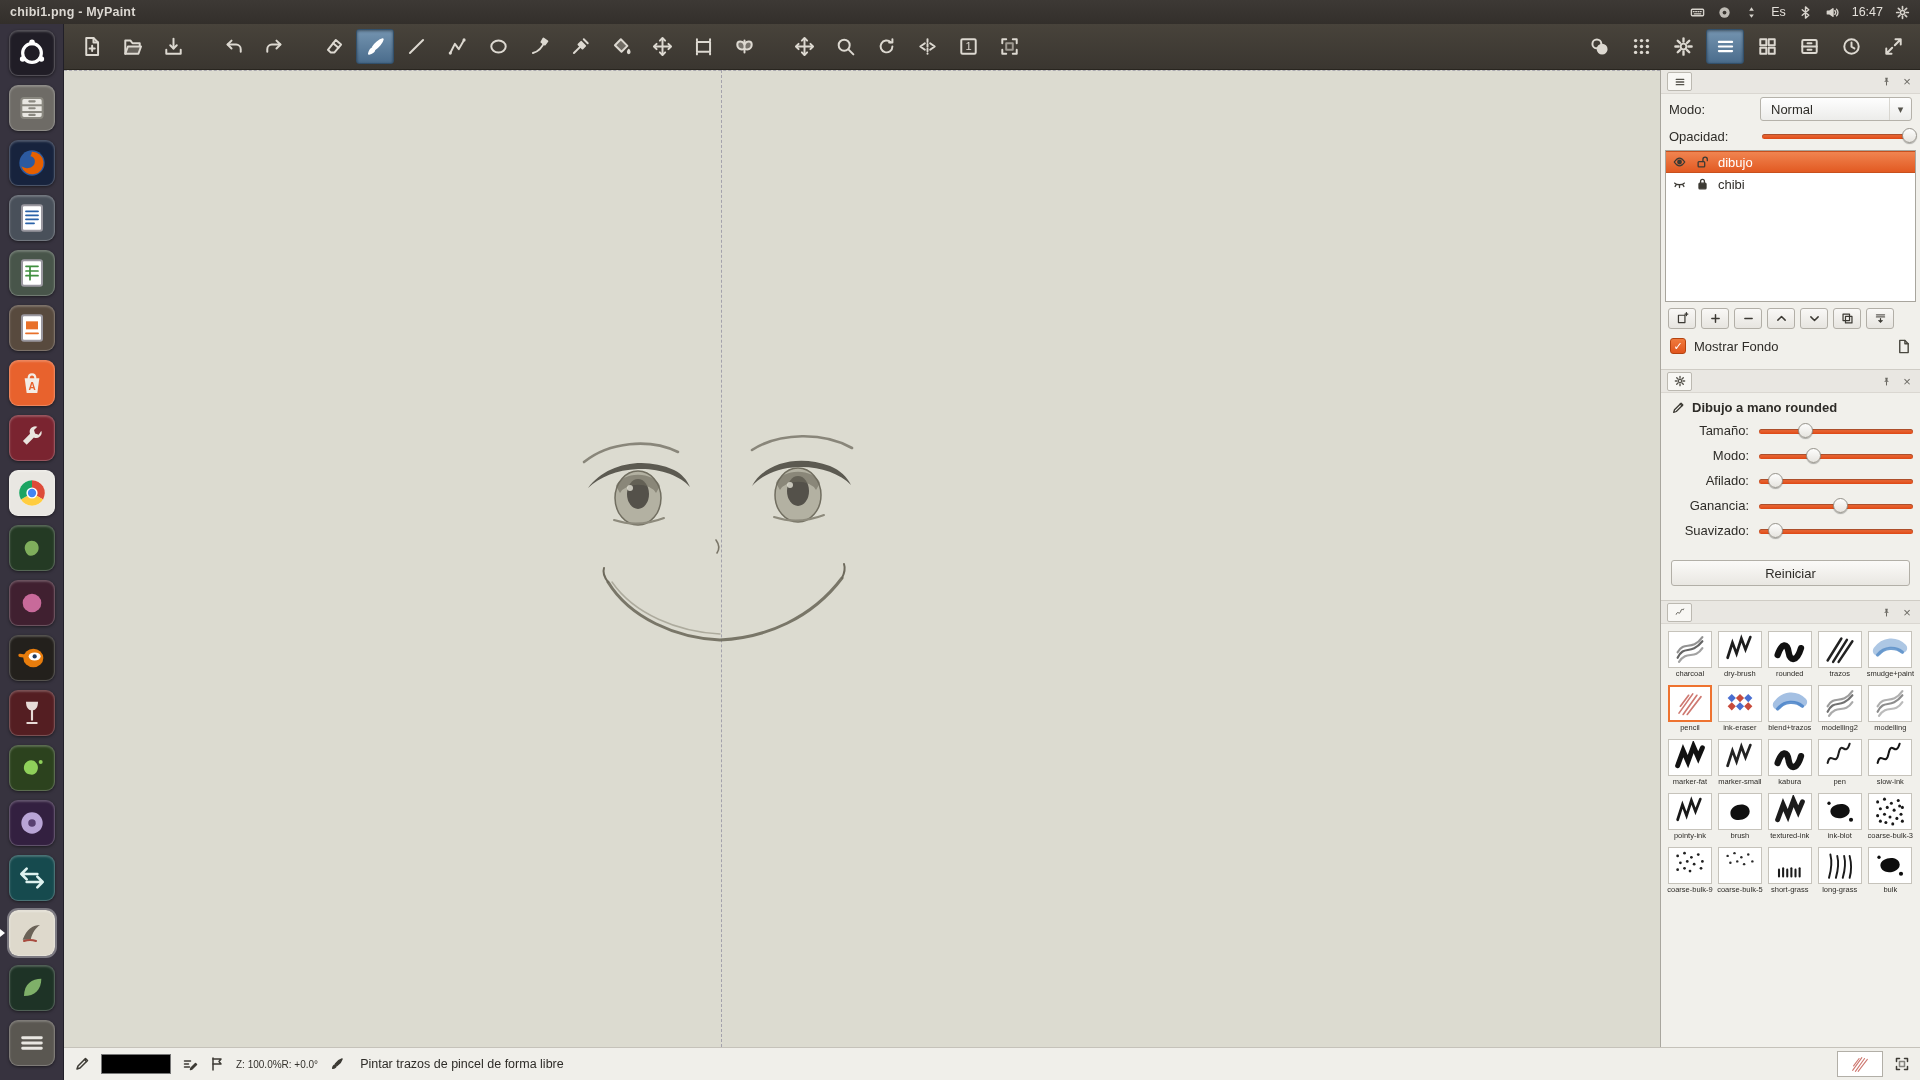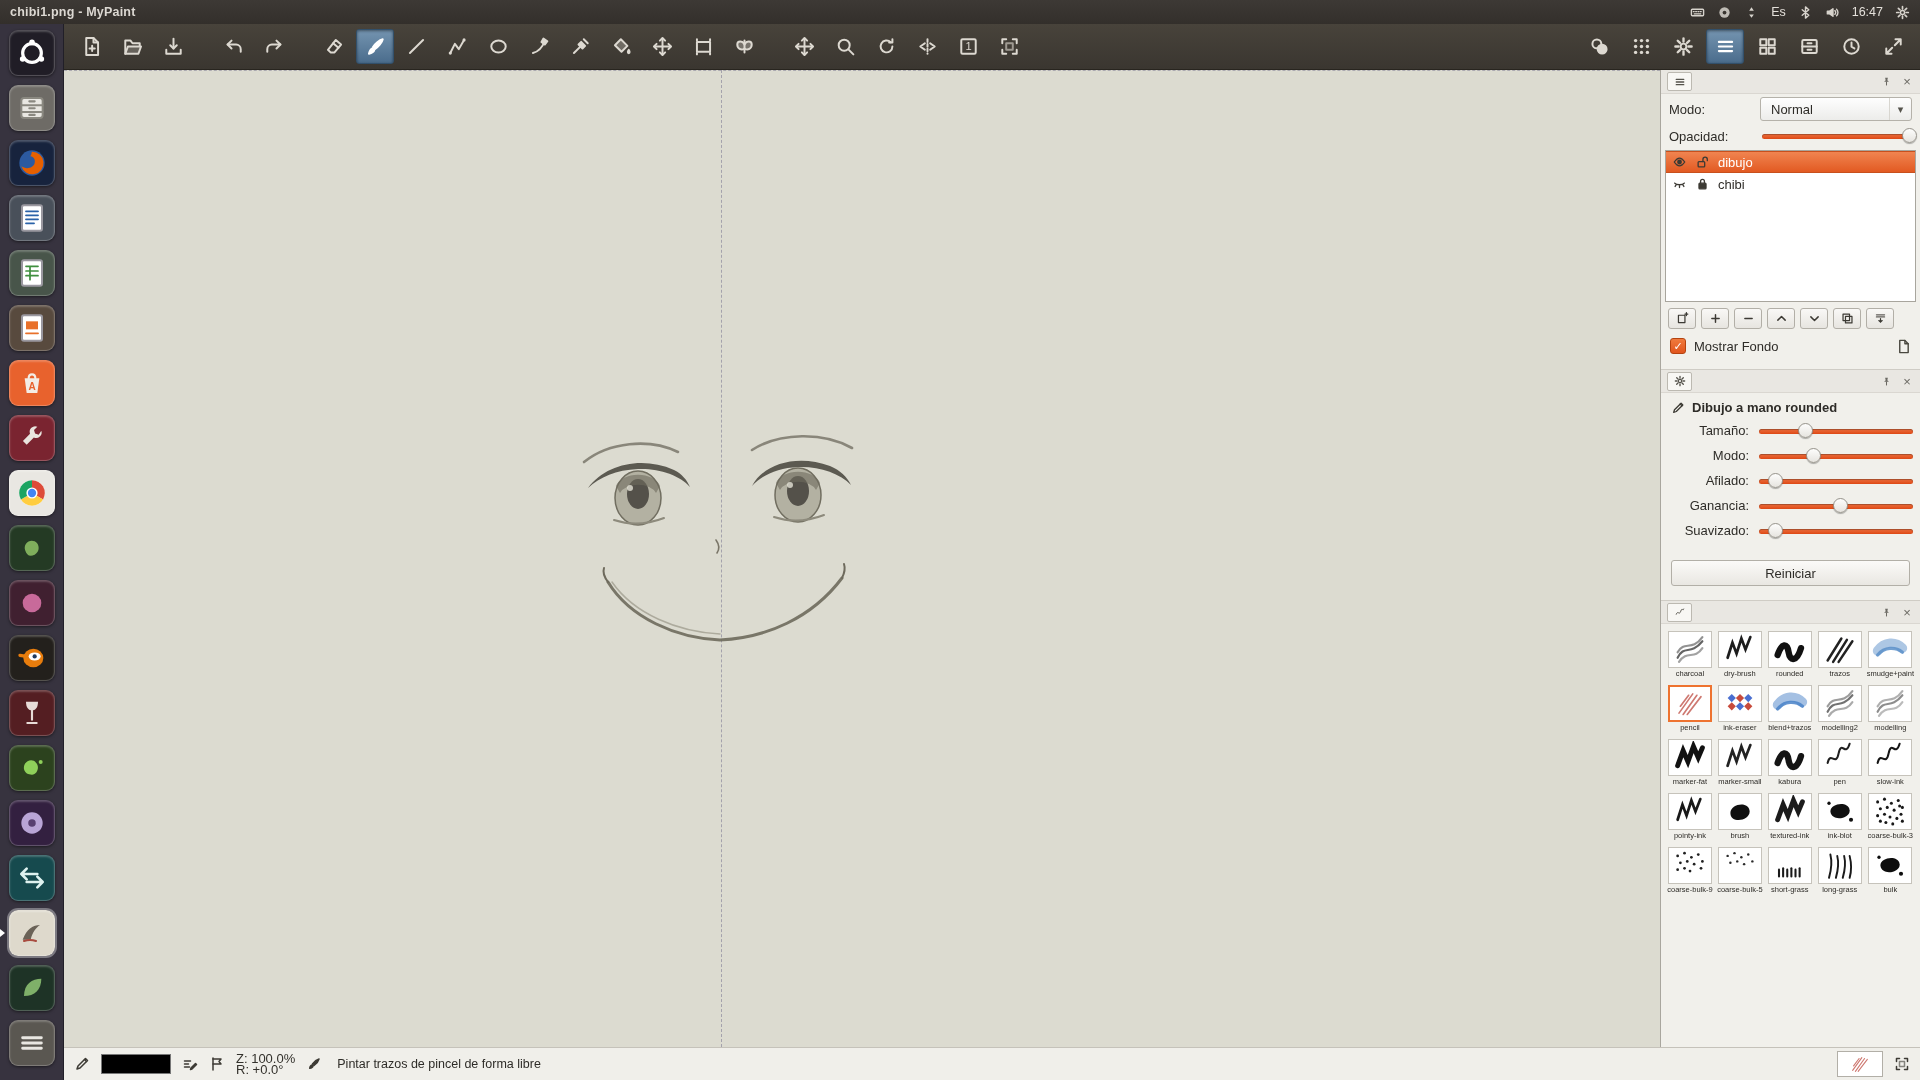--- a/index.html
+++ b/index.html
@@ -102,21 +102,21 @@
   .bcell.selected .bthumb{border:2px solid #ee7330}
   .bthumb svg{width:40px;height:33px}
   .blabel{font-size:7.5px;color:#2e2c28;margin-top:1px;max-width:49px;overflow:hidden;white-space:nowrap}
 
   
   .statusbar{position:absolute;left:64px;right:0;bottom:0;height:33px;background:#f0efea;border-top:1px solid #c5c2ba;
     display:flex;align-items:center;padding:0 10px;gap:11px;font-size:12.5px;color:#2e2c28;z-index:20}
   .statusbar .ic{width:16px;height:16px;color:#3c3a34;display:inline-flex}
   .statusbar .ic svg{width:16px;height:16px}
   .swatch{width:70px;height:20px;border:1px solid #777;background:#000;cursor:pointer}
-  .zr{display:flex;flex-direction:column;font-size:13px;line-height:11px;color:#33312c}
+  .zr{display:flex;flex-direction:row;font-size:10px;line-height:11px;color:#33312c}
   .hint{margin-left:4px}
   .flex{flex:1}
   .bpreview{width:46px;height:26px;background:#fff;border:1px solid #b2afa7;display:flex;align-items:center;justify-content:center;cursor:pointer}
   .bpreview svg{width:40px;height:22px}
 
   .ic{display:inline-flex}
   .ic svg{width:100%;height:100%}
 </style>
 </head>
 <body>

